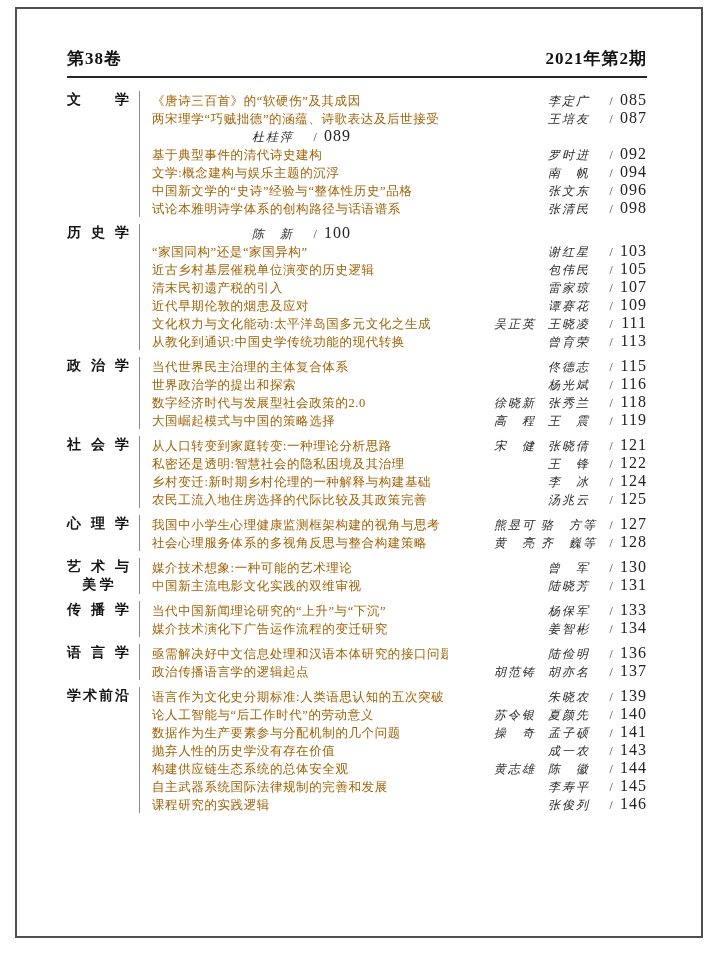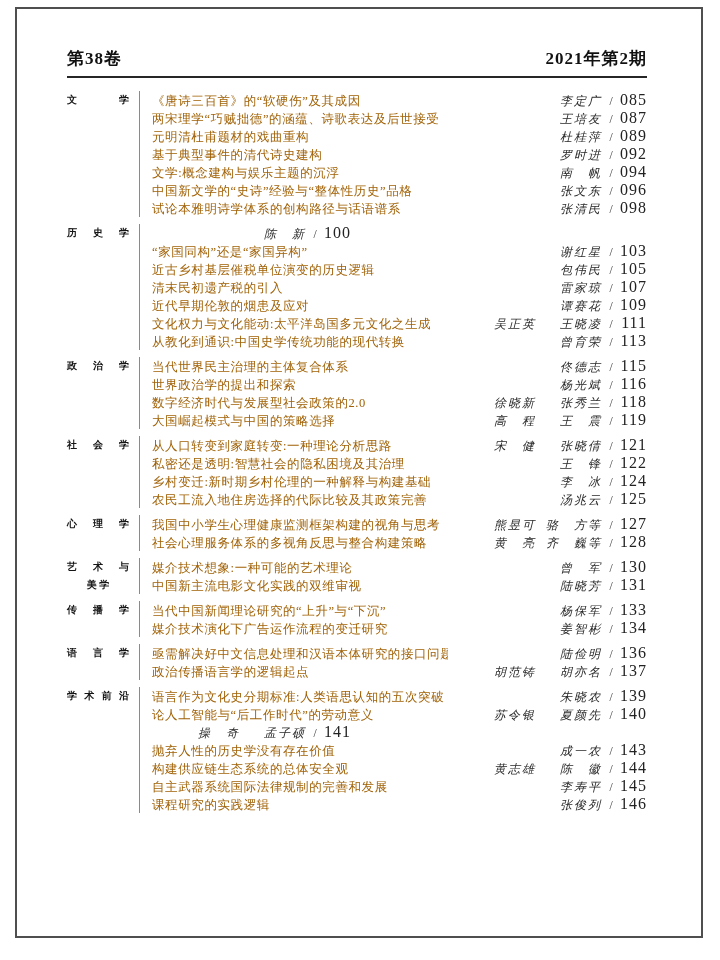--- a/index.html
+++ b/index.html
@@ -19,21 +19,21 @@
     border-bottom:2px solid #262626; padding-bottom:7px;
   }
   .vol, .issue {
     font-weight:bold; font-size:17px; letter-spacing:1px; color:#111;
     line-height:20px; white-space:nowrap;
   }
   .toc { margin-top:13px; }
   .section { display:flex; margin-bottom:7px; }
   .section-label {
     width:62px; margin-right:10px; flex:none;
-    font-weight:bold; font-size:10px; color:#151515;
+    font-weight:bold; font-size:14px; color:#151515;
   }
   .section-label .line {
     height:18px; line-height:18px;
     text-align:justify; text-align-last:justify;
   }
   .section-label .line + .line { text-align:center; text-align-last:center; }
   .section-body {
     flex:1; border-left:1px solid #8a8a8a; padding-left:12px; min-width:0;
   }
   .toc-row {
@@ -41,21 +41,21 @@
     height:18px; line-height:18px; white-space:nowrap;
   }
   .t {
     flex:1; font-size:12.5px; letter-spacing:0.6px; color:#a16207;
     overflow:hidden;
   }
   .a1, .a2 {
     font-size:12px; font-style:italic; color:#2a2a2a; letter-spacing:2px;
   }
   .a1 { width:88px; flex:none; text-align:right; }
-  .a2 { min-width:66px; flex:none; text-align:right; }
+  .a2 { min-width:66px; flex:none; text-align:center; }
   .slash { width:18px; flex:none; text-align:center; font-size:11.5px; color:#333; }
   .pg {
     width:27px; flex:none; text-align:right; font-size:16px;
     letter-spacing:1px; color:#222;
   }
 </style>
 </head>
 <body>
 
 <div class="sheet">
@@ -77,21 +77,20 @@
             <span class="pg">085</span>
           </div>
           <div class="toc-row">
             <span class="t">两宋理学“巧贼拙德”的涵蕴、诗歌表达及后世接受</span>
             <span class="a1"></span>
             <span class="a2">王培友</span>
             <span class="slash">/</span>
             <span class="pg">087</span>
           </div>
           <div class="toc-row">
-            <span class="t">元明清杜甫题材的戏曲重构</span>
             <span class="a1"></span>
             <span class="a2">杜桂萍</span>
             <span class="slash">/</span>
             <span class="pg">089</span>
           </div>
           <div class="toc-row">
             <span class="t">基于典型事件的清代诗史建构</span>
             <span class="a1"></span>
             <span class="a2">罗时进</span>
             <span class="slash">/</span>
@@ -343,20 +342,21 @@
             <span class="pg">139</span>
           </div>
           <div class="toc-row">
             <span class="t">论人工智能与“后工作时代”的劳动意义</span>
             <span class="a1">苏令银</span>
             <span class="a2">夏颜先</span>
             <span class="slash">/</span>
             <span class="pg">140</span>
           </div>
           <div class="toc-row">
+            <span class="t">数据作为生产要素参与分配机制的几个问题</span>
             <span class="a1">操　奇</span>
             <span class="a2">孟子硕</span>
             <span class="slash">/</span>
             <span class="pg">141</span>
           </div>
           <div class="toc-row">
             <span class="t">抛弃人性的历史学没有存在价值</span>
             <span class="a1"></span>
             <span class="a2">成一农</span>
             <span class="slash">/</span>

